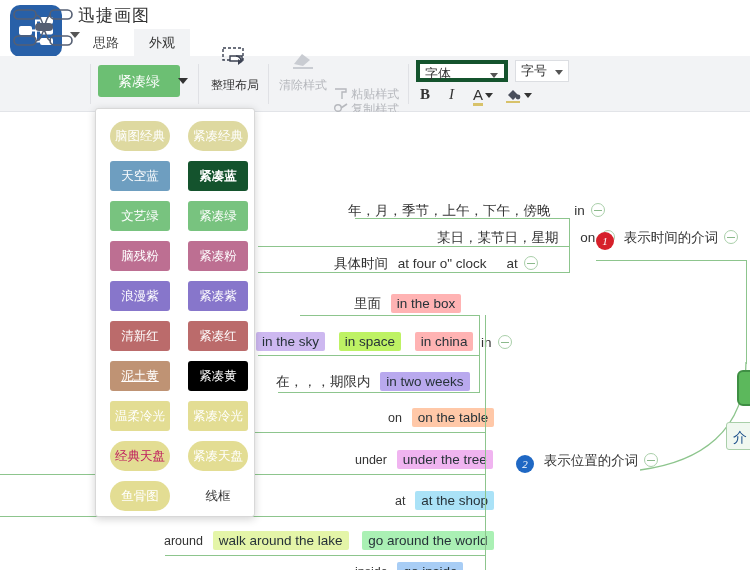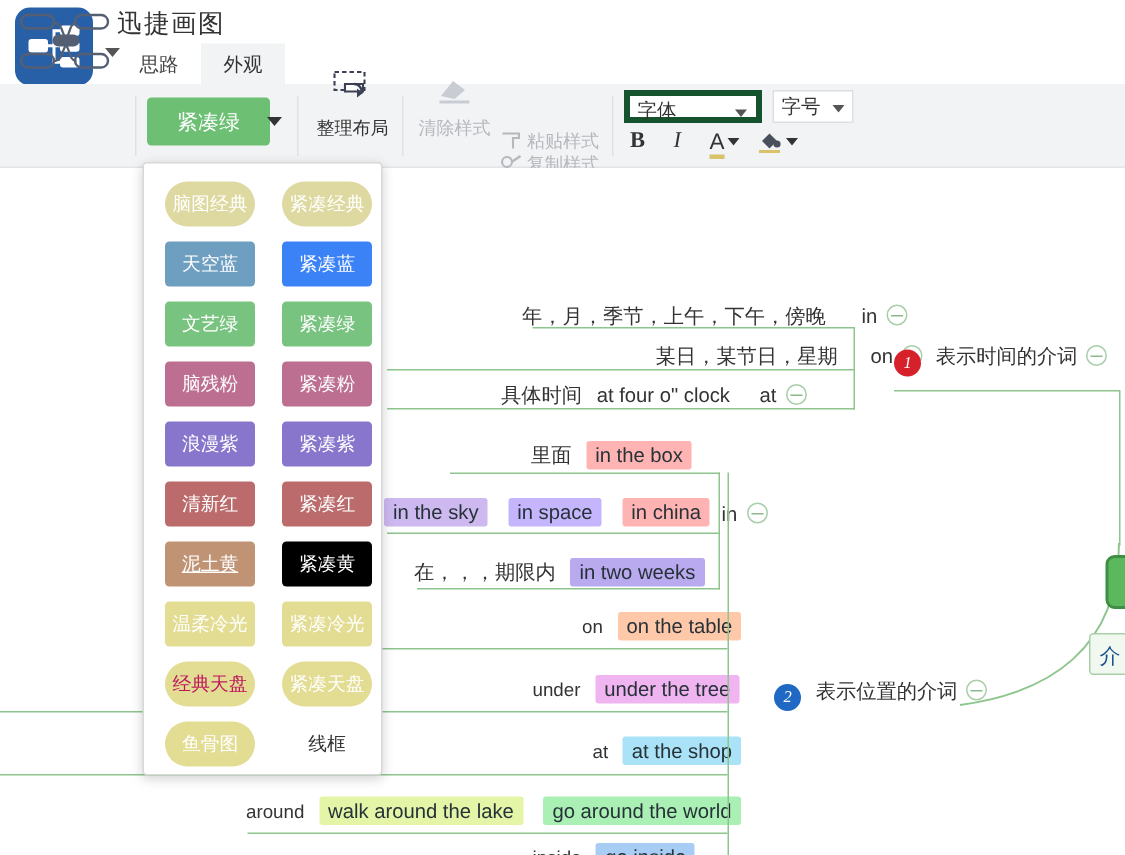--- a/index.html
+++ b/index.html
@@ -227,21 +227,21 @@
   <div class="branch" style="left:596px; top:148px; width:150px; height:1px; background:#8dc58d;"></div>
   <div class="branch" style="left:746px; top:148px; width:1px; height:104px; background:#8dc58d;"></div>
 
   <div class="node" style="left:354px; top:183px;">
     <span class="kw">里面</span>
     <span class="hl" style="background:#ffb3b3; margin-left:6px;">in the box</span>
   </div>
 
   <div class="node" style="left:256px; top:222px;">
     <span class="hl" style="background:#cdb8f0;">in the sky</span>
-    <span class="hl" style="background:#c4b5fd; margin-left:10px;">in space</span>
+    <span class="hl" style="background:#bef264; margin-left:10px;">in space</span>
     <span class="hl" style="background:#ffb3b3; margin-left:10px;">in china</span>
   </div>
 
   <div class="node" style="left:276px; top:261px;">
     <span class="kw">在，，，期限内</span>
     <span class="hl" style="background:#b9a9ee; margin-left:6px;">in two weeks</span>
   </div>
 
   <div class="node" style="left:481px; top:223px;">
     <span>in</span><i class="collapse"></i>
@@ -296,21 +296,21 @@
               color:#1b4f8a; font-size:14px;">介</div>
 </div>
 
 <div class="dropdown">
   <div class="sw-row">
       <span class="sw l pill" style="background: rgb(222, 217, 160); color: rgb(255, 255, 255);">脑图经典</span>
       <span class="sw r pill" style="background: rgb(222, 217, 160); color: rgb(255, 255, 255);">紧凑经典</span>
     </div>
   <div class="sw-row">
       <span class="sw l rect" style="background: rgb(110, 158, 192); color: rgb(255, 255, 255);">天空蓝</span>
-      <span class="sw r rect" style="background: #3b82f6; color: rgb(255, 255, 255);">紧凑蓝</span>
+      <span class="sw r rect" style="background: #14532d; color: rgb(255, 255, 255); font-weight: bold;">紧凑蓝</span>
     </div>
   <div class="sw-row">
       <span class="sw l rect" style="background: rgb(120, 195, 127); color: rgb(255, 255, 255);">文艺绿</span>
       <span class="sw r rect" style="background: rgb(120, 195, 127); color: rgb(255, 255, 255);">紧凑绿</span>
     </div>
   <div class="sw-row">
       <span class="sw l rect" style="background: rgb(189, 111, 146); color: rgb(255, 255, 255);">脑残粉</span>
       <span class="sw r rect" style="background: rgb(189, 111, 146); color: rgb(255, 255, 255);">紧凑粉</span>
     </div>
   <div class="sw-row">

